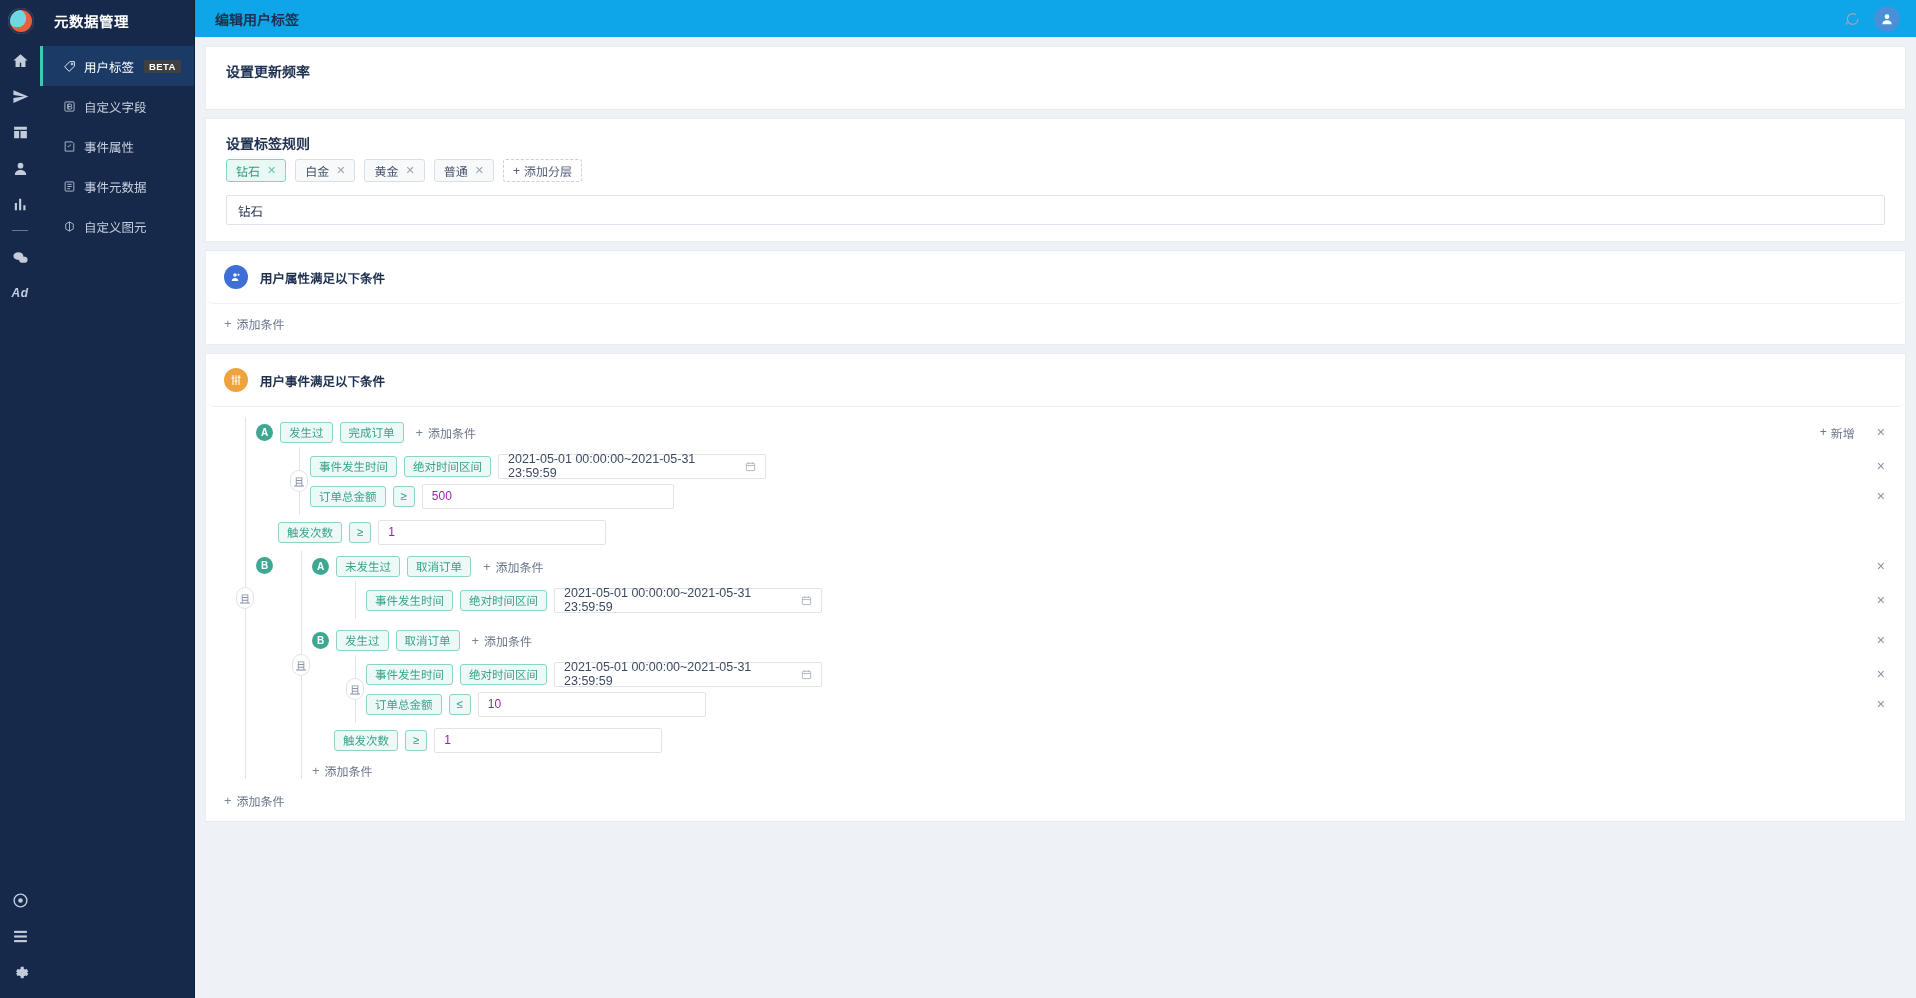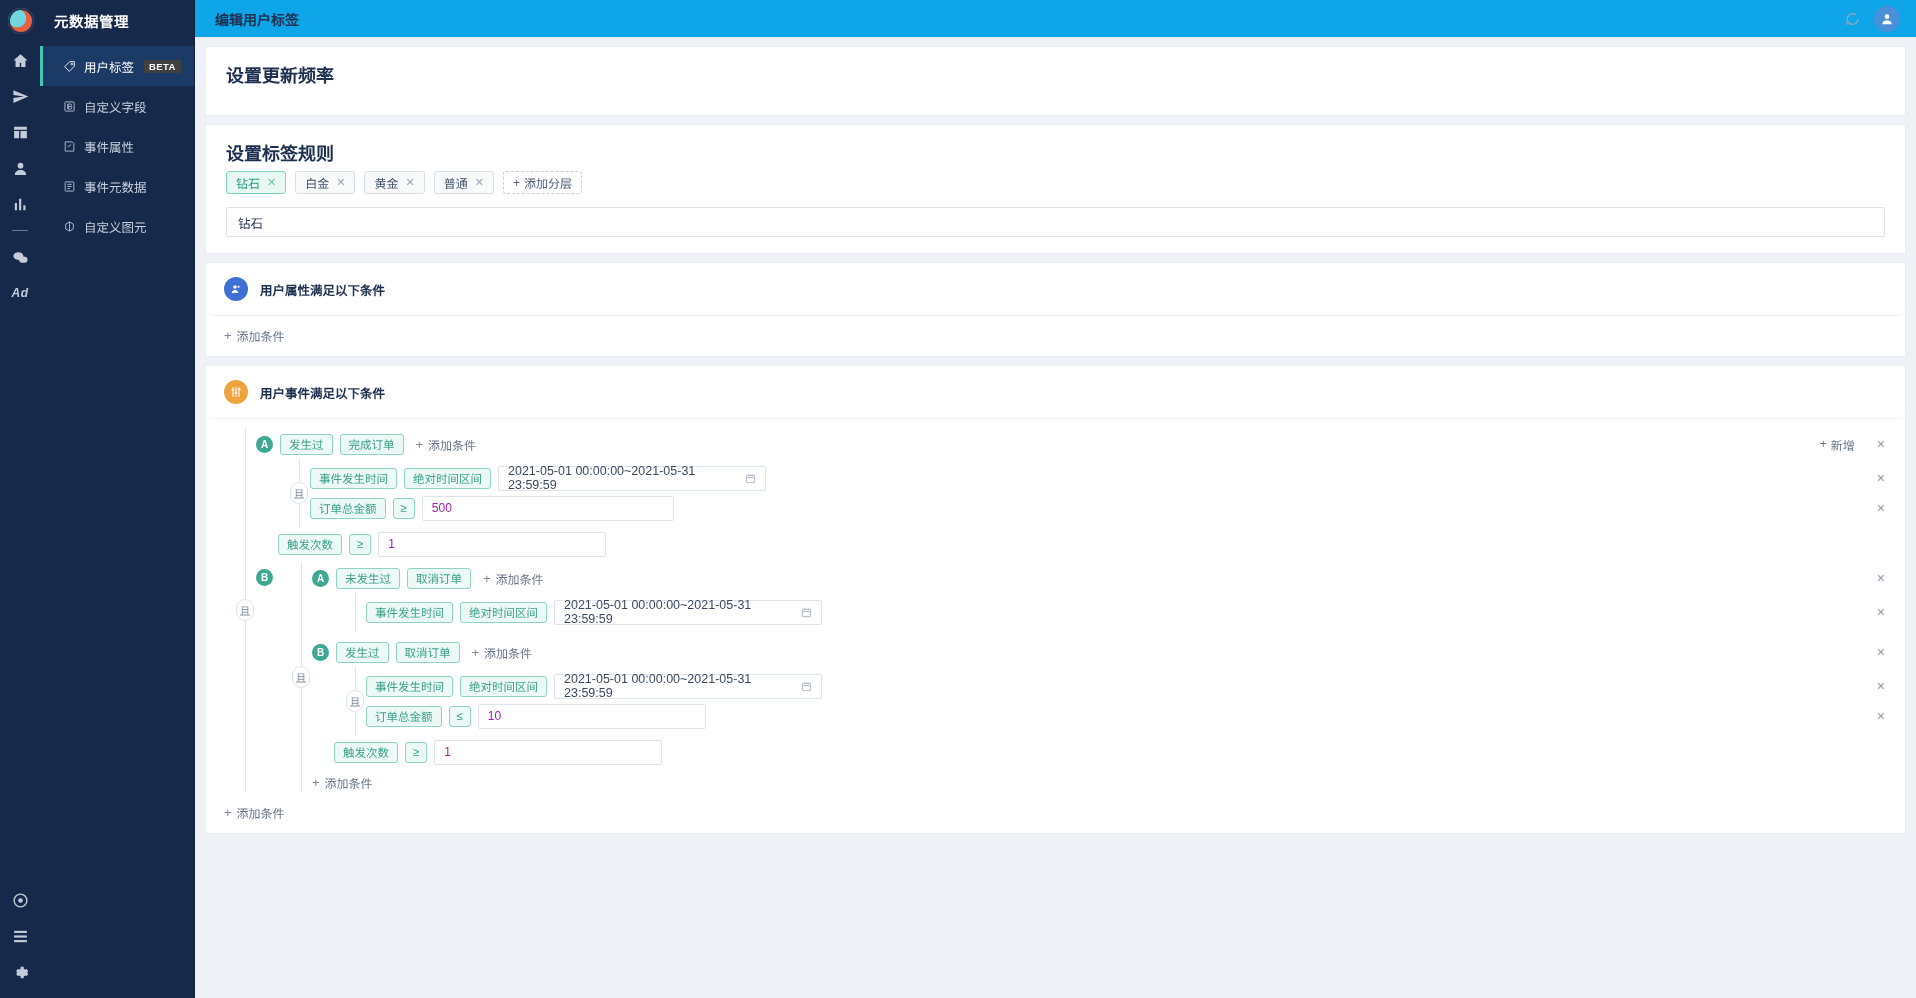--- a/index.html
+++ b/index.html
@@ -97,21 +97,21 @@
   .content {
     flex: 1; overflow-y: auto; overflow-x: hidden;
     padding: 8px 10px 10px 10px;
   }
   .card {
     background: #ffffff;
     border: 1px solid #e9edf2;
     margin-bottom: 8px;
   }
   .card.pad { padding: 14px 20px 16px 20px; }
-  .sec-title { font-size: 18px; font-weight: bold; color: #1e3050; margin-bottom: 12px; }
+  .sec-title { font-size: 14px; font-weight: bold; color: #1e3050; margin-bottom: 12px; }
   .sec-title.tight { margin-bottom: 6px; }
 
   
   .radio-row { display: flex; align-items: center; gap: 22px; }
   .radio { display: flex; align-items: center; gap: 6px; cursor: default; }
   .radio .dot {
     width: 13px; height: 13px; border-radius: 50%;
     border: 1px solid #cfd6e0; background: #f2f4f7;
     display: flex; align-items: center; justify-content: center;
   }

